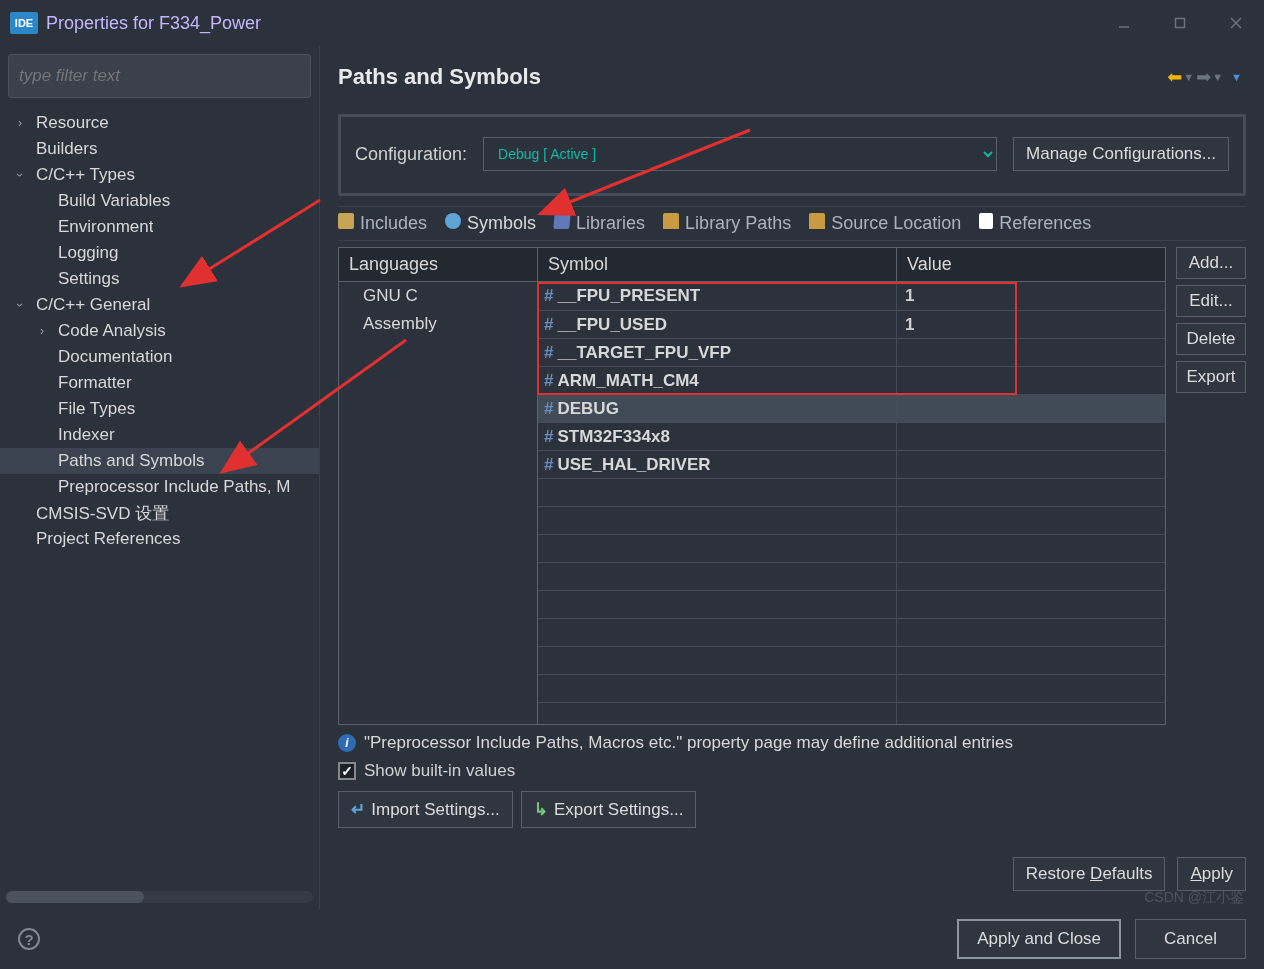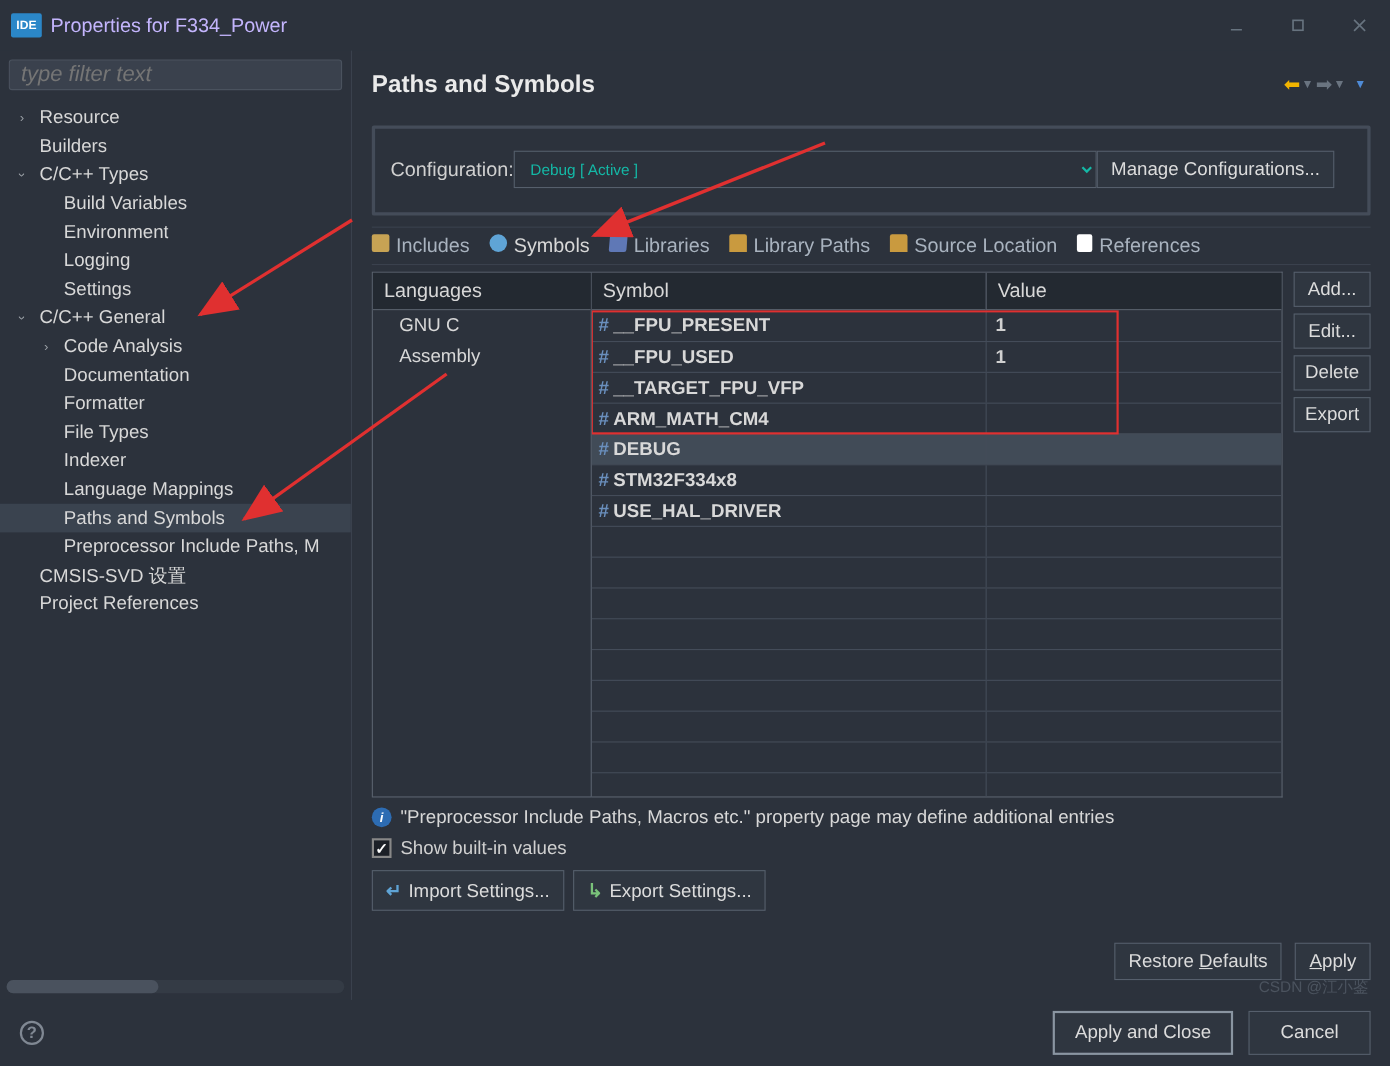--- a/index.html
+++ b/index.html
@@ -36,25 +36,25 @@
 
 
 .left-pane {
   width: 320px;
   background: #2c323c;
   border-right: 1px solid #3a414d;
   display:flex; flex-direction:column;
 }
 .filter-input {
   margin: 8px;
-  height: 28px;
+  height: 44px;
   background: #3a414d;
   border: 1px solid #4a525e;
   color: #8a95a1;
-  font-size: 20px;
+  font-size: 17px;
   font-style: italic;
   padding: 0 10px;
   border-radius: 3px;
 }
 .tree { padding-top: 4px; overflow-y: auto; }
 .tree-row {
   display:flex; align-items:center;
   height:26px;
   padding-left:18px;
   color:#d8d8d8;
@@ -95,22 +95,22 @@
 .nav-caret { color:#6a7480; font-size:11px; margin-left:-1px; }
 
 .section-body {
   margin: 6px 18px 0 18px;
   border: 3px solid #444c59;
   border-radius:2px;
   background:#2c323c;
 }
 .config-row {
   display:flex; align-items:center;
-  padding: 20px 30px 22px 14px;
-  gap:0;
+  padding: 20px 14px 22px 14px;
+  gap:16px;
 }
 .config-label { font-size:18px; }
 .config-select {
   flex:1;
   height:34px;
   background:#2c323c;
   border:1px solid #565f6c;
   color:#14b8a6;
   font-size:14px;
   padding:0 10px;
@@ -338,23 +338,20 @@
           <span class="tree-label">Documentation</span>
         </div>
       <div class="tree-row lvl1">
           <span class="tree-label">Formatter</span>
         </div>
       <div class="tree-row lvl1">
           <span class="tree-label">File Types</span>
         </div>
       <div class="tree-row lvl1">
           <span class="tree-label">Indexer</span>
-        </div>
-      <div class="tree-row lvl1">
-          <span class="tree-label">Language Mappings</span>
         </div>
       <div class="tree-row lvl1 sel">
           <span class="tree-label">Paths and Symbols</span>
         </div>
       <div class="tree-row lvl1">
           <span class="tree-label">Preprocessor Include Paths, M</span>
         </div>
       <div class="tree-row">
           <span class="twisty" style="visibility:hidden"></span>
           <span class="tree-label">CMSIS-SVD 设置</span>

